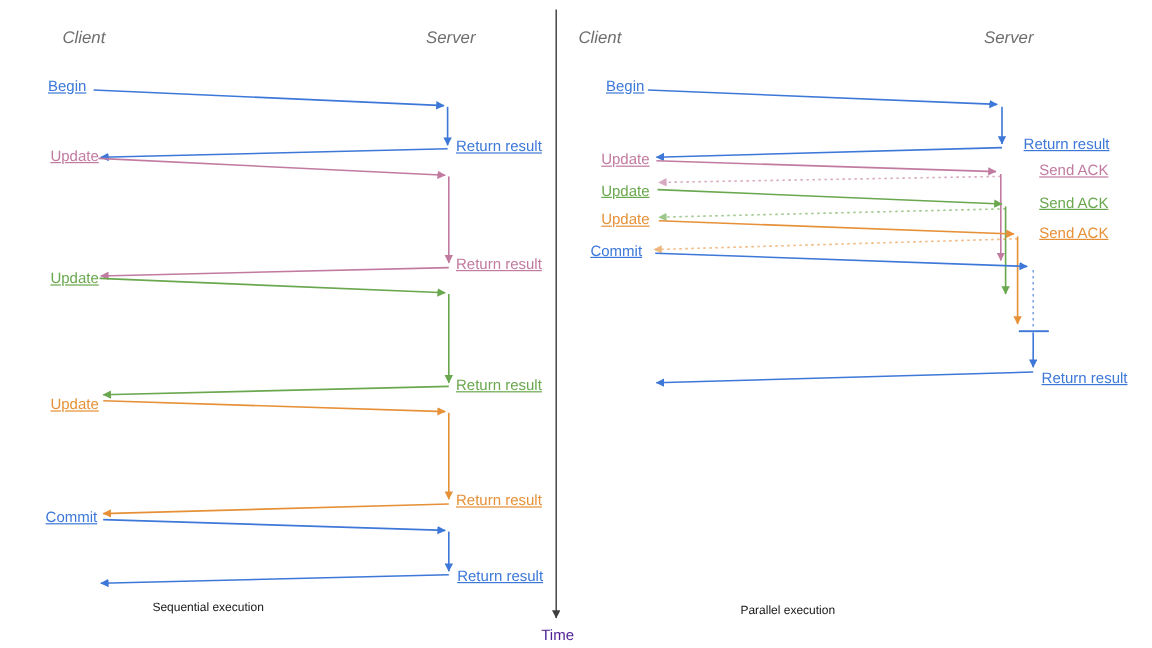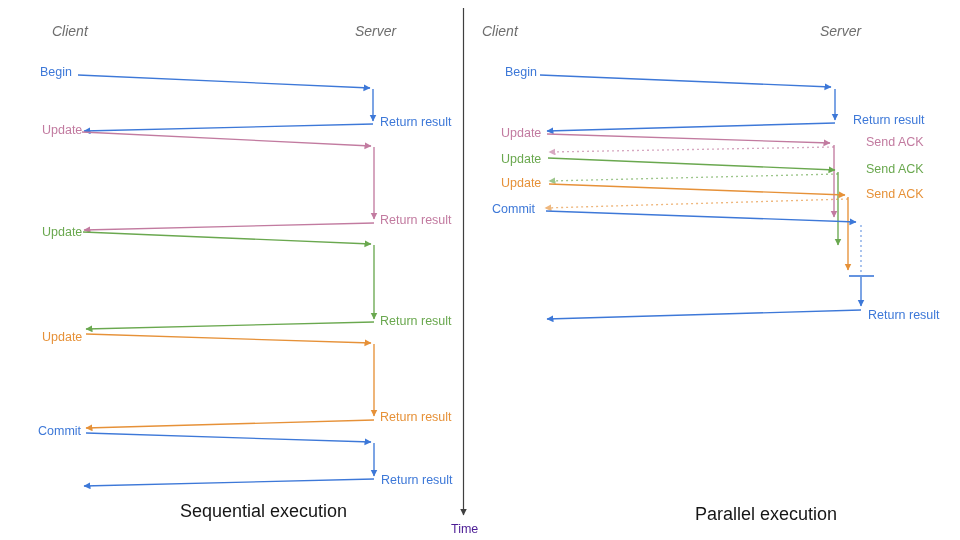--- a/index.html
+++ b/index.html
@@ -1,21 +1,21 @@
 <!DOCTYPE html>
 <html><head>
 <meta charset="utf-8">
 <style>
   html,body{margin:0;padding:0;background:#ffffff;}
   body{width:960px;height:540px;overflow:hidden;font-family:"Liberation Sans",sans-serif;}
   #canvas{position:relative;width:960px;height:540px;background:#ffffff;}
   #arrows{position:absolute;left:0;top:0;width:960px;height:540px;}
-  .lbl{position:absolute;font-size:12.5px;line-height:1.1;white-space:nowrap;}
+  .lbl{position:absolute;font-size:12.5px;line-height:1.1;white-space:nowrap;text-decoration:underline;}
   .hdr{position:absolute;font-style:italic;font-size:14px;line-height:1.1;color:#6e6e6e;white-space:nowrap;text-align:right;}
-  .panel-title{position:absolute;font-size:18px;color:#161616;width:220px;text-align:right;white-space:nowrap;}
+  .panel-title{position:absolute;font-size:10px;color:#161616;width:220px;text-align:left;white-space:nowrap;}
   #title-seq{left:127px;top:501px;}
   #title-par{left:617px;top:504px;}
   #time-label{position:absolute;left:451px;top:522px;font-size:12.5px;color:#4c1d95;}
 </style>
 </head>
 <body>
 
 <div id="canvas">
   <svg id="arrows" viewBox="0 0 960 540" xmlns="http://www.w3.org/2000/svg">
       <defs>

